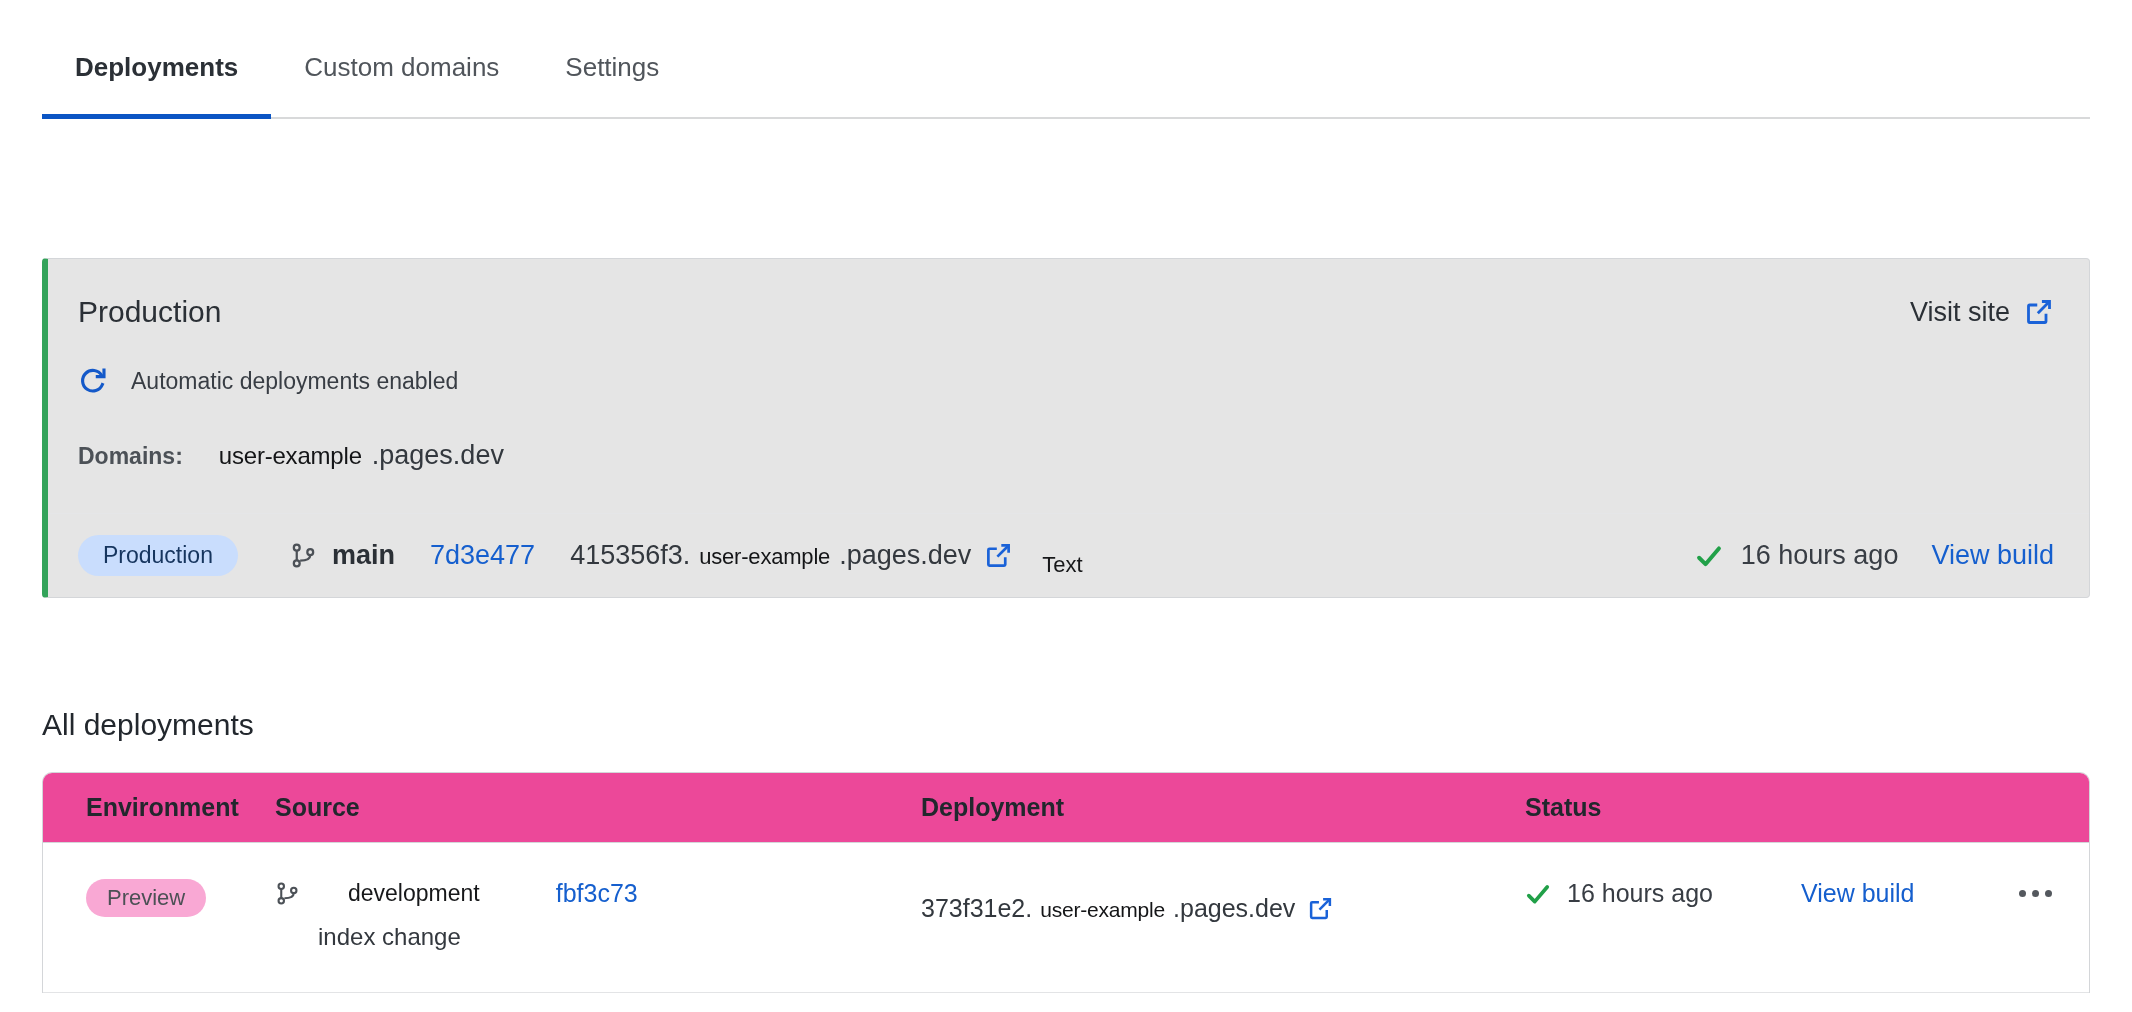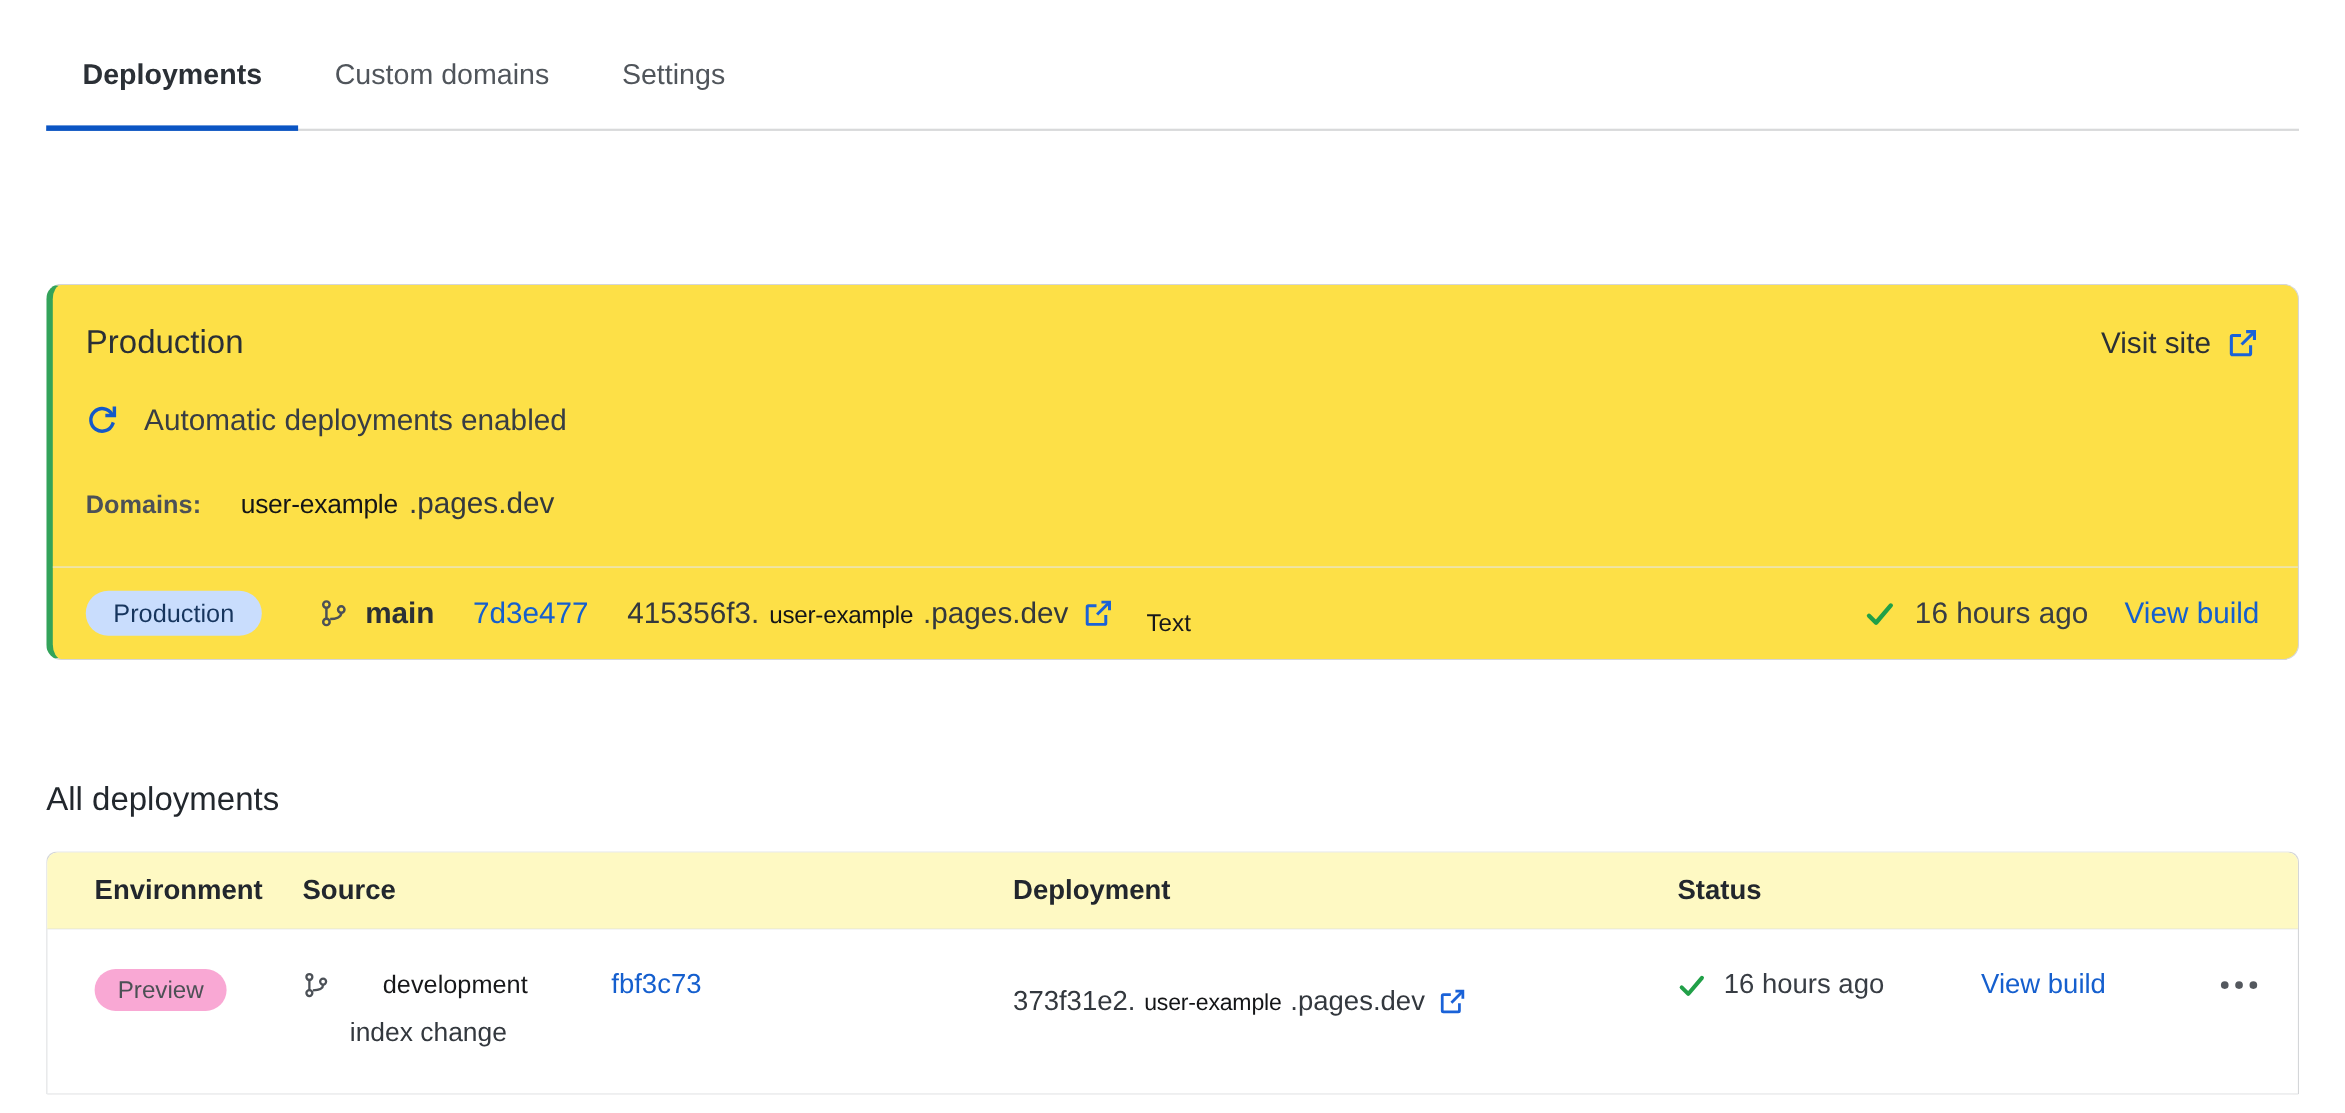--- a/index.html
+++ b/index.html
@@ -11,27 +11,27 @@
   }
   .page { padding:0 42px; }
 
   
   .tabbar { display:flex; margin-top:22px; border-bottom:2px solid #d8d9da; }
   .tab { padding:30px 33px 34px; font-size:26px; color:#50555b; position:relative; cursor:pointer; }
   .tab.active { color:#2b3036; font-weight:bold; }
   .tab.active::after { content:""; position:absolute; left:0; right:0; bottom:-2px; height:5px; background:#0b55c4; }
 
   
-  .prod-card { margin-top:139px; background:#fde047; border:1px solid #d4d6d9; border-left:6px solid #33a35a; border-radius:14px; }
+  .prod-card { margin-top:139px; background:#e5e5e5; border:1px solid #d4d6d9; border-left:6px solid #33a35a; border-radius:4px; }
   .prod-card-top { padding:36px 36px 0 30px; }
   .card-head { display:flex; justify-content:space-between; align-items:center; }
   .card-title { font-size:30px; font-weight:500; color:#2b3036; }
   .visit-site { display:flex; align-items:center; gap:15px; font-size:27px; font-weight:500; color:#2b3036; cursor:pointer; }
   .ext-icon { width:28px; height:28px; color:#1a62d8; flex:none; }
-  .auto-row { margin-top:38px; display:flex; align-items:center; gap:24px; font-size:27px; color:#383d44; }
+  .auto-row { margin-top:38px; display:flex; align-items:center; gap:24px; font-size:23px; color:#383d44; }
   .refresh-icon { width:29px; height:29px; color:#1459c9; flex:none; }
   .domains-row { margin-top:44px; padding-bottom:42px; display:flex; align-items:baseline; }
   .domains-label { font-size:23px; font-weight:bold; color:#4c5157; }
   .domain-name { margin-left:36px; font-size:24px; letter-spacing:-0.2px; color:#141517; }
   .domain-suffix { margin-left:10px; font-size:27px; color:#33383e; }
 
   .prod-deploy-row { border-top:1px solid #e5e6e8; height:84px; display:flex; align-items:center; padding:0 35px 0 30px; }
   .badge { display:inline-block; border-radius:999px; font-size:23px; padding:7px 25px; white-space:nowrap; }
   .badge.production { background:#c9ddfd; color:#16355e; }
   .badge.preview { background:#f9a8d4; color:#4c5055; font-size:22px; padding:6px 21px; }
@@ -46,21 +46,21 @@
   .annotation { margin-left:30px; font-size:22px; color:#17181a; transform:translateY(9px); }
   .status-group { margin-left:auto; display:flex; align-items:center; }
   .check-icon { width:28px; height:28px; color:#21a048; flex:none; }
   .time { margin-left:18px; font-size:27px; color:#383d44; white-space:nowrap; }
   .view-build { margin-left:33px; font-size:27px; color:#155fce; cursor:pointer; white-space:nowrap; }
 
   
   .section-title { margin-top:110px; font-size:30px; font-weight:500; color:#22272d; }
   .table { margin-top:30px; border:1px solid #d4d6d9; border-bottom:none; border-radius:10px 10px 0 0; }
   .thead, .trow { display:grid; grid-template-columns:189px 646px 604px 1fr; }
-  .thead { align-items:center; height:70px; background:#fef9c3; border-bottom:1px solid #d4d6d9; border-radius:9px 9px 0 0; padding:0 35px 0 43px; font-size:25px; font-weight:bold; color:#22272d; }
+  .thead { align-items:center; height:70px; background:#ec4899; border-bottom:1px solid #d4d6d9; border-radius:9px 9px 0 0; padding:0 35px 0 43px; font-size:25px; font-weight:bold; color:#22272d; }
   .trow { padding:36px 35px 0 43px; height:150px; border-bottom:1px solid #e3e4e6; }
   .cell { min-width:0; }
   .source-line1 { display:flex; align-items:center;gap:30px; }
   .source-branch-icon { width:25px; height:25px; color:#4c5157; flex:none; }
   .source-branch-name { margin-left:18px; font-size:23px; color:#17181a; }
   .source-commit { margin-left:46px; font-size:25px; color:#155fce; cursor:pointer; text-decoration:none; }
   .commit-msg { margin-top:15px; margin-left:43px; font-size:24px; color:#33383e; }
   .cell-deploy { display:flex; align-items:baseline; }
   .cell-deploy .url-prefix, .cell-deploy .url-suffix { font-size:25px; }
   .cell-deploy .url-name { font-size:21px; margin:0 8px; }

